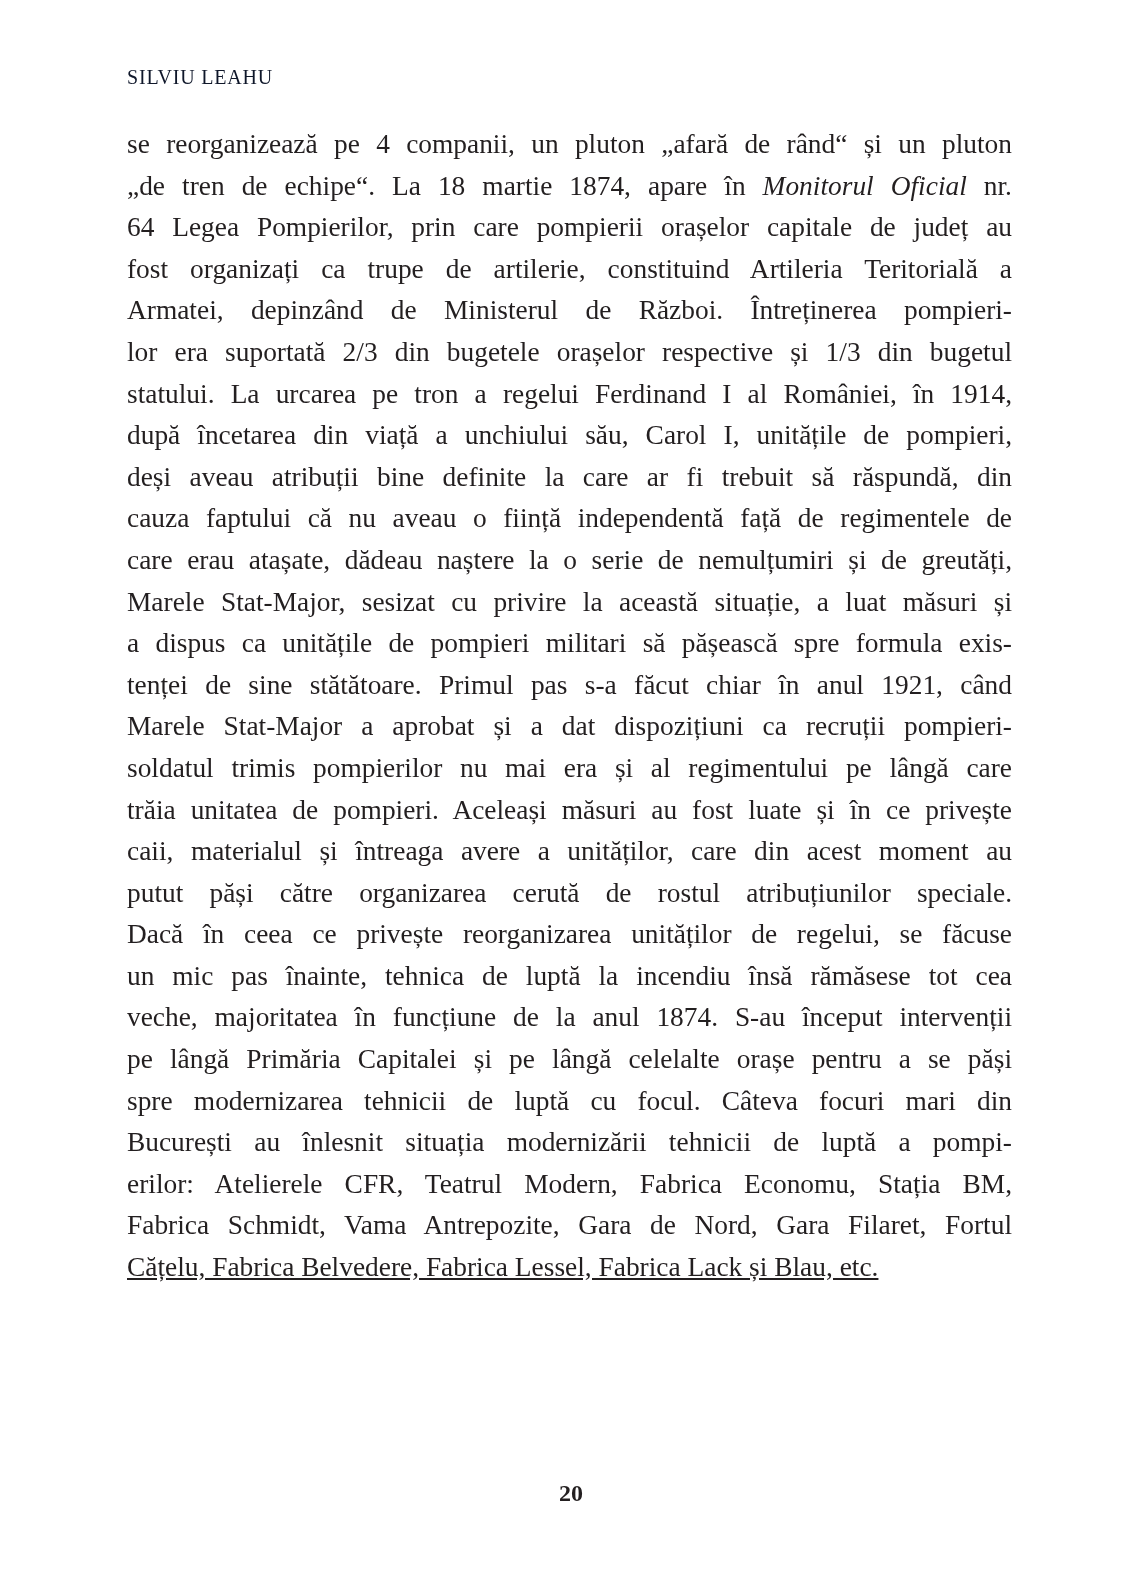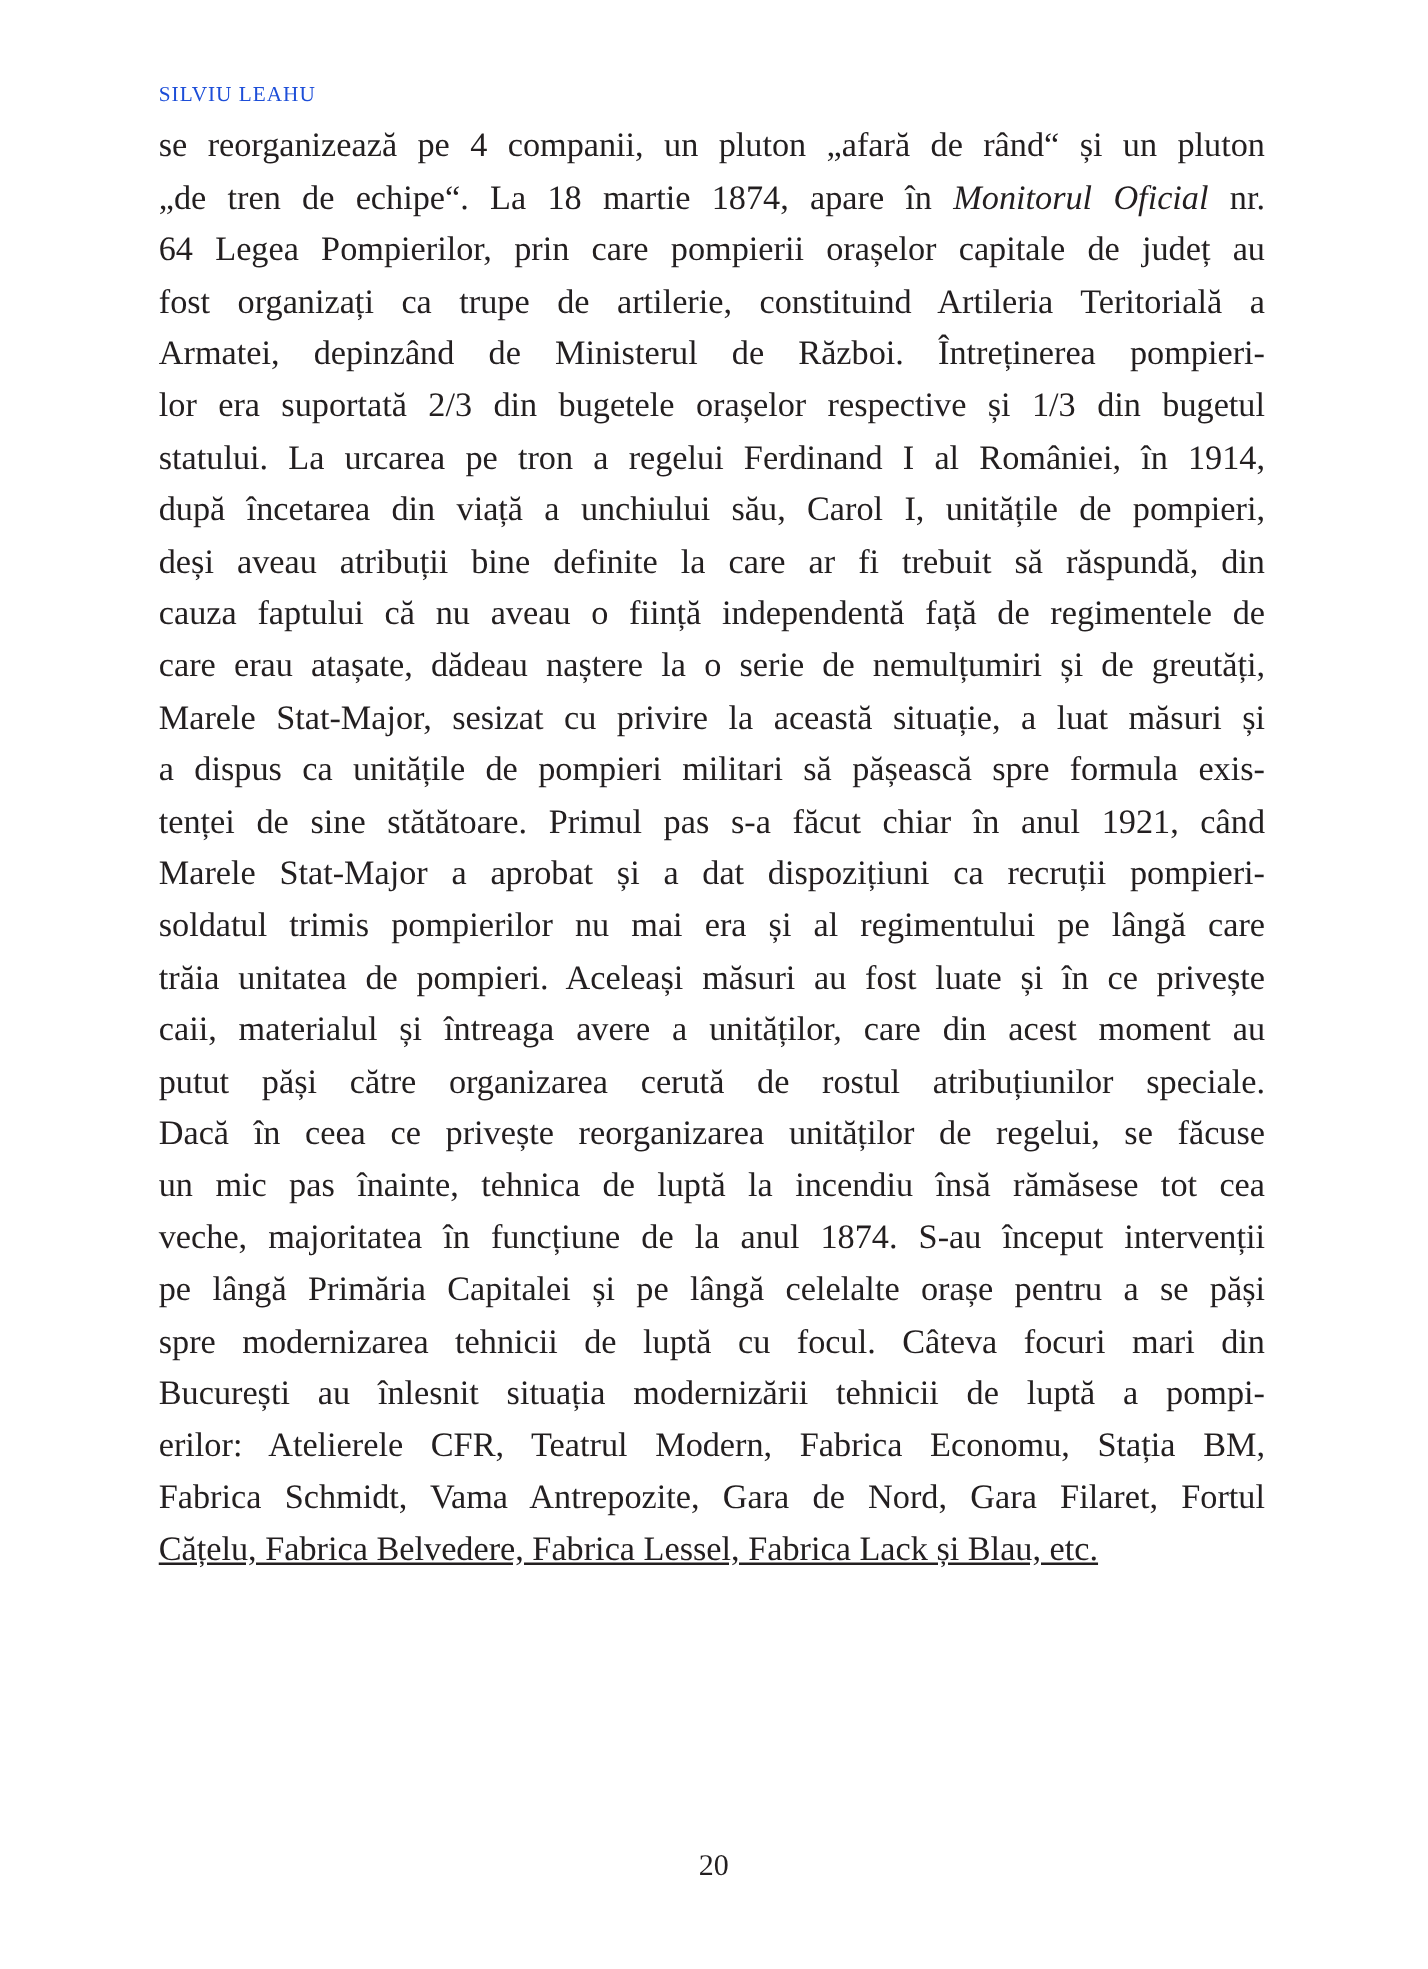--- a/index.html
+++ b/index.html
@@ -1,27 +1,27 @@
 <!DOCTYPE html>
 <html><head>
 <meta charset="utf-8">
 <style>
   html, body { margin: 0; padding: 0; background: #ffffff; }
   body { width: 1142px; height: 1575px; position: relative; overflow: hidden;
          font-family: "Liberation Serif", "DejaVu Serif", serif; color: #231f20; }
-  .running-head { position: absolute; left: 127px; top: 66px; font-size: 17px;
-                  letter-spacing: 0.8px; color: #1d4ed8; }
-  .body-text { position: absolute; left: 127px; top: 96px; width: 885px; }
+  .running-head { position: absolute; left: 127px; top: 66px; font-size: 20px;
+                  letter-spacing: 0.8px; color: #0f172a; }
+  .body-text { position: absolute; left: 127px; top: 124px; width: 885px; }
   .line { font-size: 27.4px; line-height: 41.6px; height: 41.6px; white-space: nowrap;
           text-align: justify; text-align-last: justify; display: block; }
   .line.last { text-align-last: left; text-decoration: underline; }
   .line.indent { padding-left: 33px; }
   .line i { font-style: italic; margin-top: 24px; }
   .page-number { position: absolute; left: 0; width: 1142px; top: 1480px; text-align: center;
-                 font-size: 24px; font-weight: normal; color: #231f20; }
+                 font-size: 24px; font-weight: bold; color: #231f20; }
 </style>
 </head>
 <body>
 
 <div class="running-head">SILVIU LEAHU</div>
 
 <div class="body-text">
   <div>
     <span class="line">se reorganizează pe 4 companii, un pluton „afară de rând“ și un pluton</span>
     <span class="line"><span>„de tren de echipe“. La 18 martie 1874, apare în </span><i>Monitorul Oficial</i><span> nr.</span></span>

